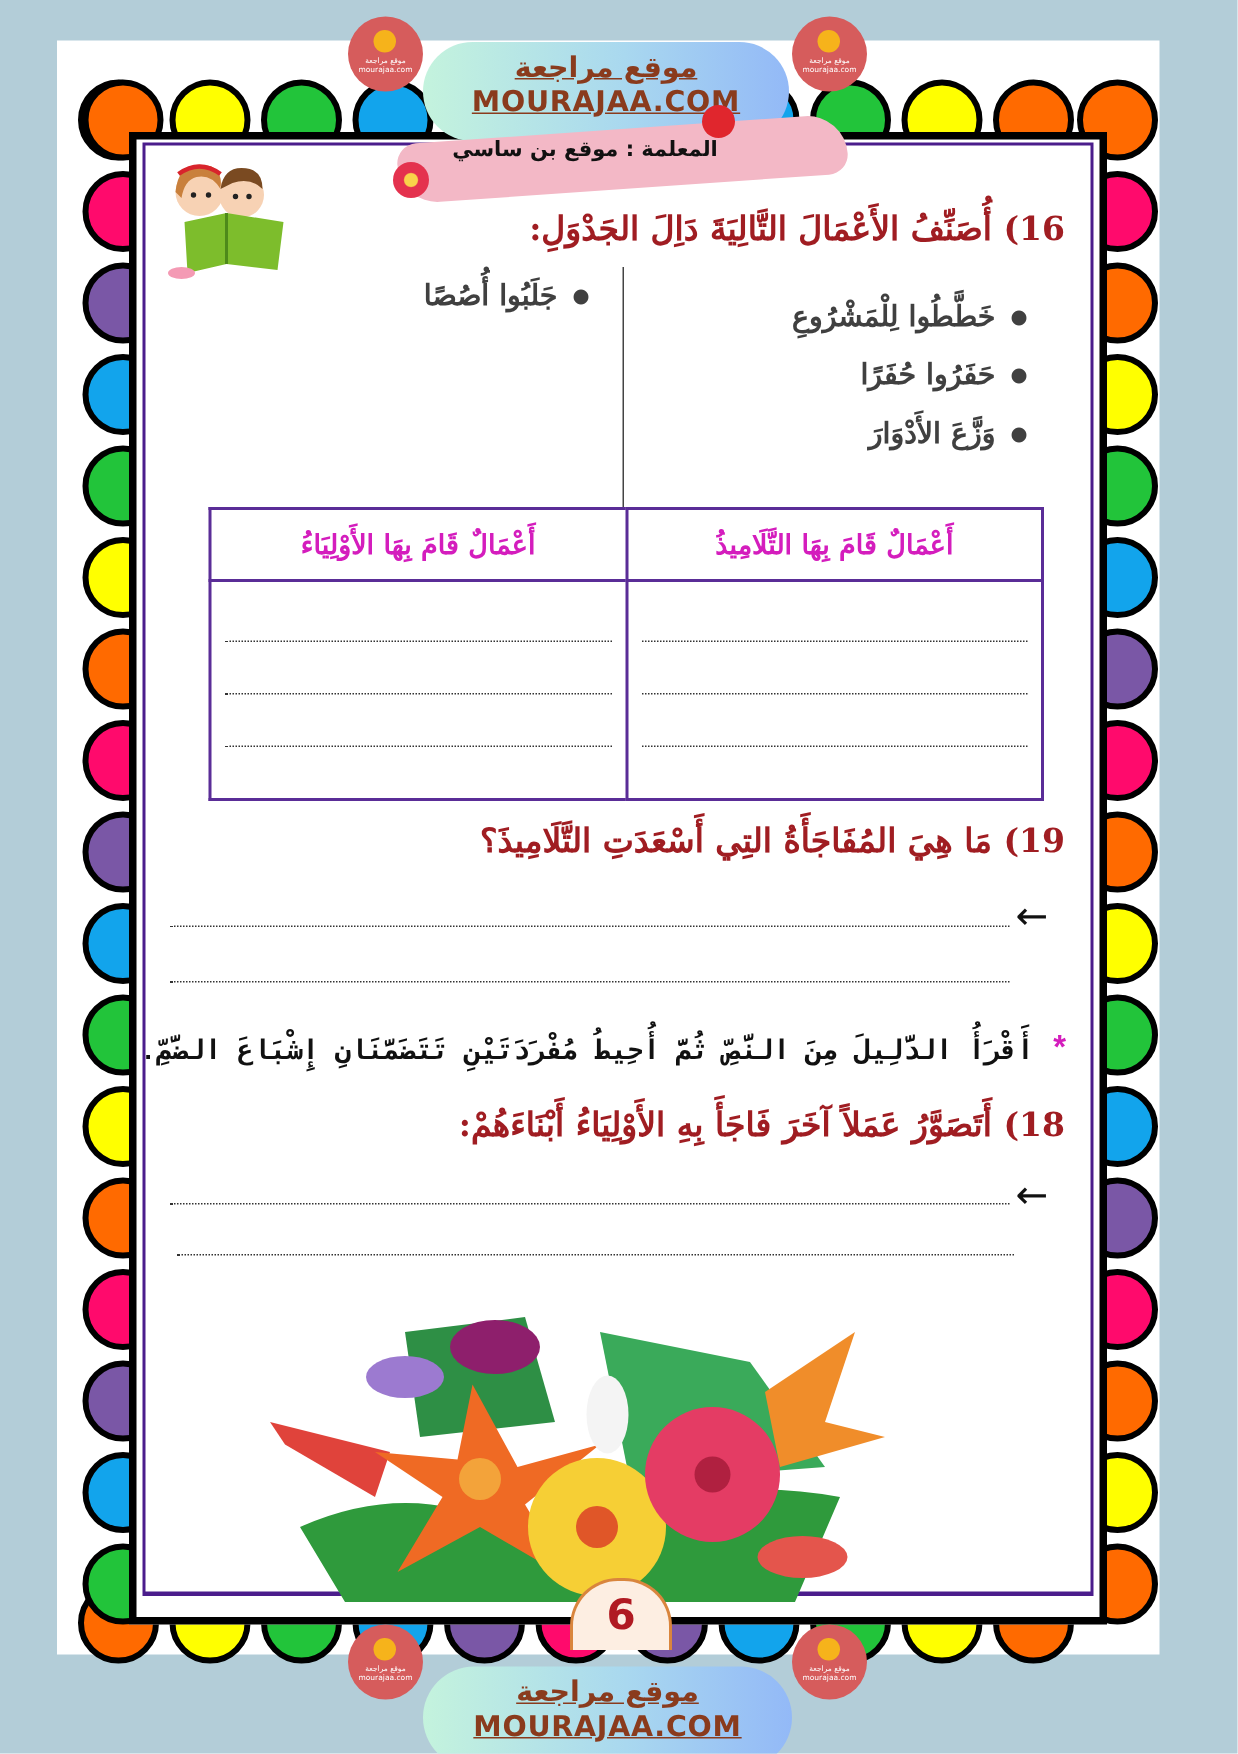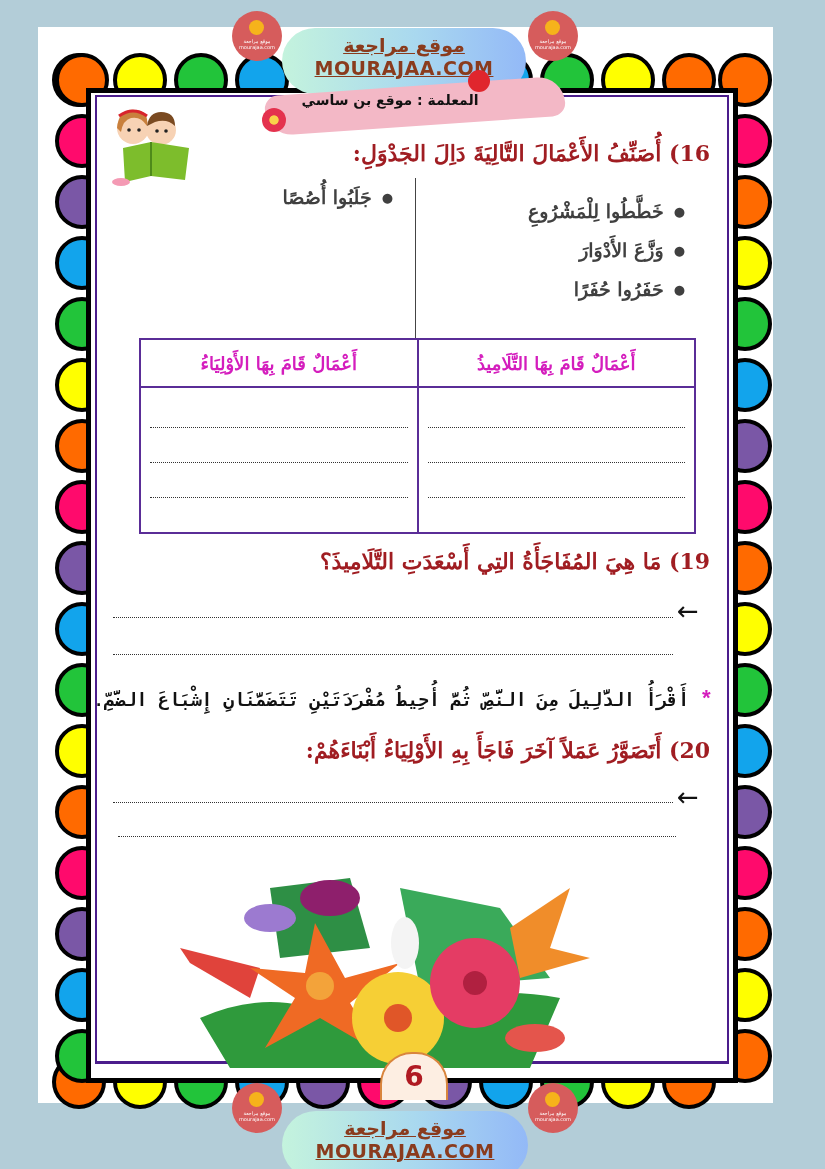--- a/index.html
+++ b/index.html
@@ -130,22 +130,22 @@
     <circle cx="61" cy="33" r="1.8" fill="#222"></circle>
   <path d="M18 50 L46 44 L84 50 L80 82 L46 78 L20 84Z" fill="#7dbd2c"></path>
   <path d="M46 44 L46 78" stroke="#4e8a1a" stroke-width="2"></path>
   <ellipse cx="16" cy="84" rx="9" ry="4" fill="#f49ab4"></ellipse>
 </svg>
 
 <div class="q-title" style="right:115px;top:140px;">16) أُصَنِّفُ الأَعْمَالَ التَّالِيَةَ دَاِلَ الجَدْوَلِ:</div>
 
 <div class="bullets" style="right:140px;top:168px;margin-top:24px;">
   <div>خَطَّطُوا لِلْمَشْرُوعِ</div>
+  <div>حَفَرُوا حُفَرًا</div>
   <div>وَزَّعَ الأَدْوَارَ</div>
-  <div>حَفَرُوا حُفَرًا</div>
 </div>
 <div class="vdiv"></div>
 <div class="bullets" style="right:432px;top:178px;">
   <div>جَلَبُوا أُصُصًا</div>
 </div>
 
 <table class="classify">
   <tbody>
       <tr>
     <th>أَعْمَالٌ قَامَ بِهَا التَّلَامِيذُ</th>
@@ -171,21 +171,21 @@
 <div class="q-title" style="right:115px;top:548px;">19) مَا هِيَ المُفَاجَأَةُ التِي أَسْعَدَتِ التَّلَامِيذَ؟</div>
 <div class="arrow" style="left:677px;top:598px;">←</div>
 <div class="dotline" style="left:113px;top:617px;width:560px;"></div>
 <div class="dotline" style="left:113px;top:654px;width:560px;"></div>
 
 <div class="instr" style="right:112px;top:688px;">
   <span class="star">*</span>
   <span>أَقْرَأُ الدَّلِيلَ مِنَ النَّصِّ ثُمَّ أُحِيطُ مُفْرَدَتَيْنِ تَتَضَمَّنَانِ إِشْبَاعَ الضَّمِّ.</span>
 </div>
 
-<div class="q-title" style="right:115px;top:737px;">20) أَتَصَوَّرُ عَمَلاً آخَرَ فَاجَأَ بِهِ الأَوْلِيَاءُ أَبْنَاءَهُمْ:</div>
+<div class="q-title" style="right:115px;top:737px;">18) أَتَصَوَّرُ عَمَلاً آخَرَ فَاجَأَ بِهِ الأَوْلِيَاءُ أَبْنَاءَهُمْ:</div>
 <div class="arrow" style="left:677px;top:784px;">←</div>
 <div class="dotline" style="left:113px;top:802px;width:560px;"></div>
 <div class="dotline" style="left:118px;top:836px;width:558px;"></div>
 
 <svg style="position:absolute;left:170px;top:868px;width:420px;height:210px;" viewBox="0 0 420 210">
   <path d="M30 150 Q120 110 200 170 Q280 110 390 130 L360 200 L60 200Z" fill="#2f9a3c"></path>
   <path d="M230 20 L330 40 L380 110 L250 120Z" fill="#3aaa5a"></path>
   <path d="M100 20 L180 10 L200 80 L110 90Z" fill="#2e8f45"></path>
   <ellipse cx="160" cy="30" rx="30" ry="18" fill="#8e1f6c"></ellipse>
   <ellipse cx="100" cy="50" rx="26" ry="14" fill="#9c7ad0"></ellipse>

